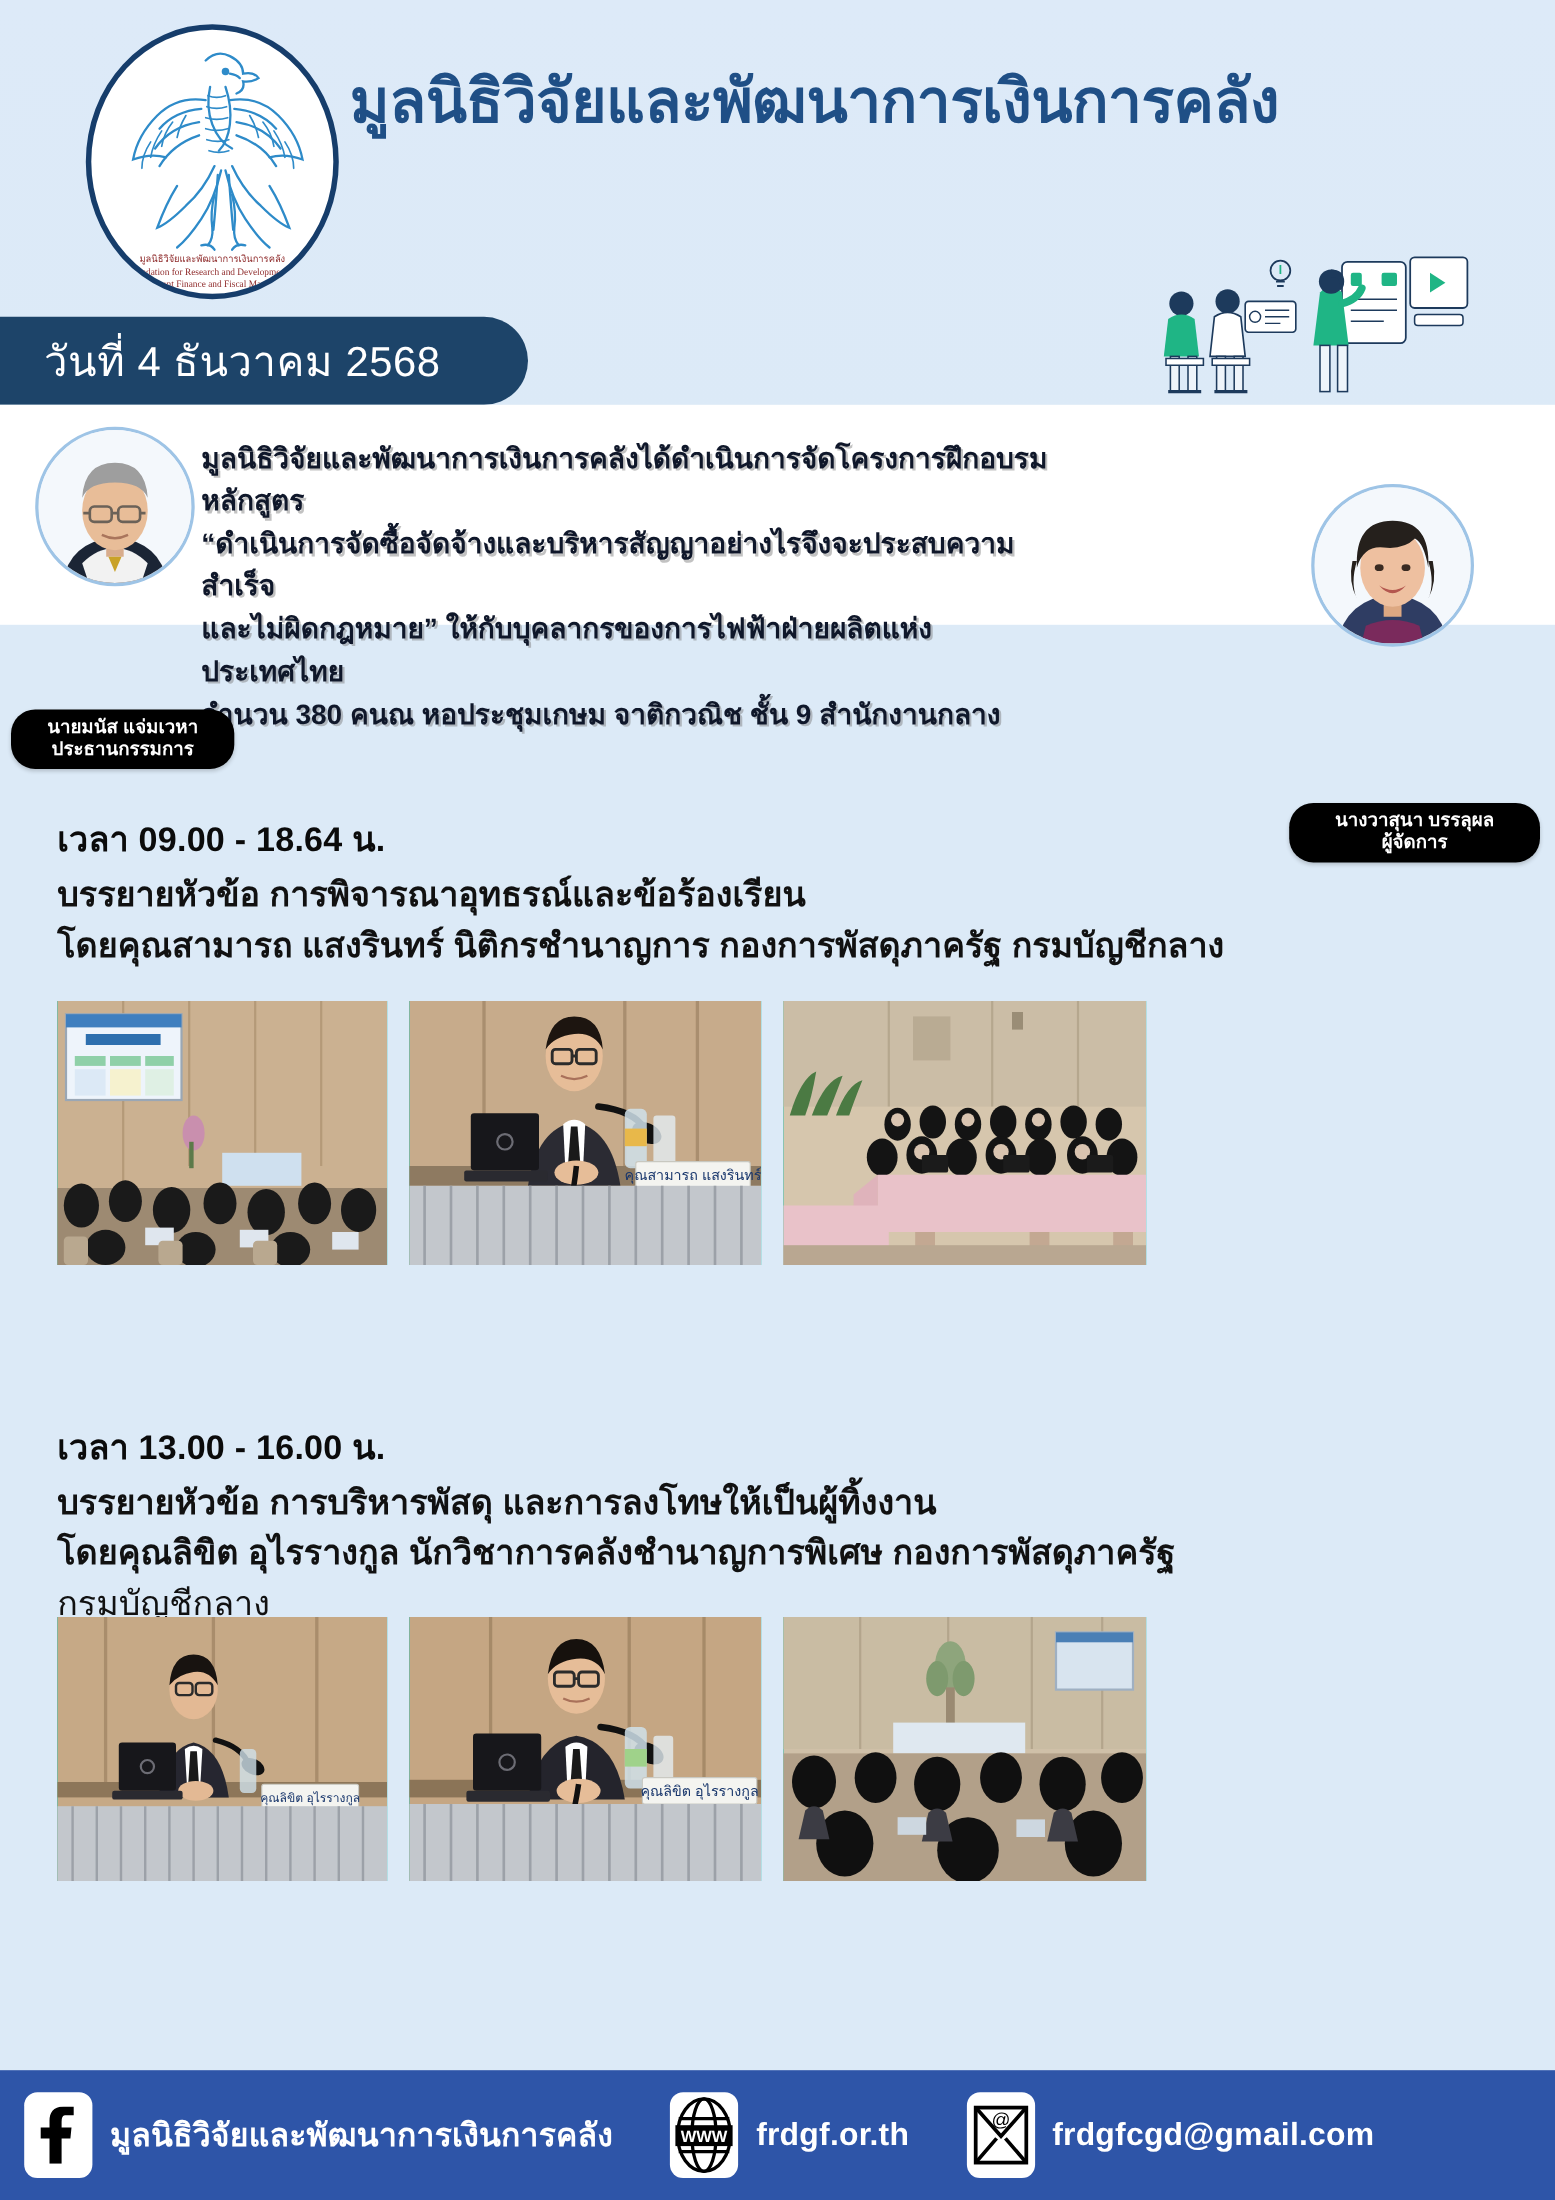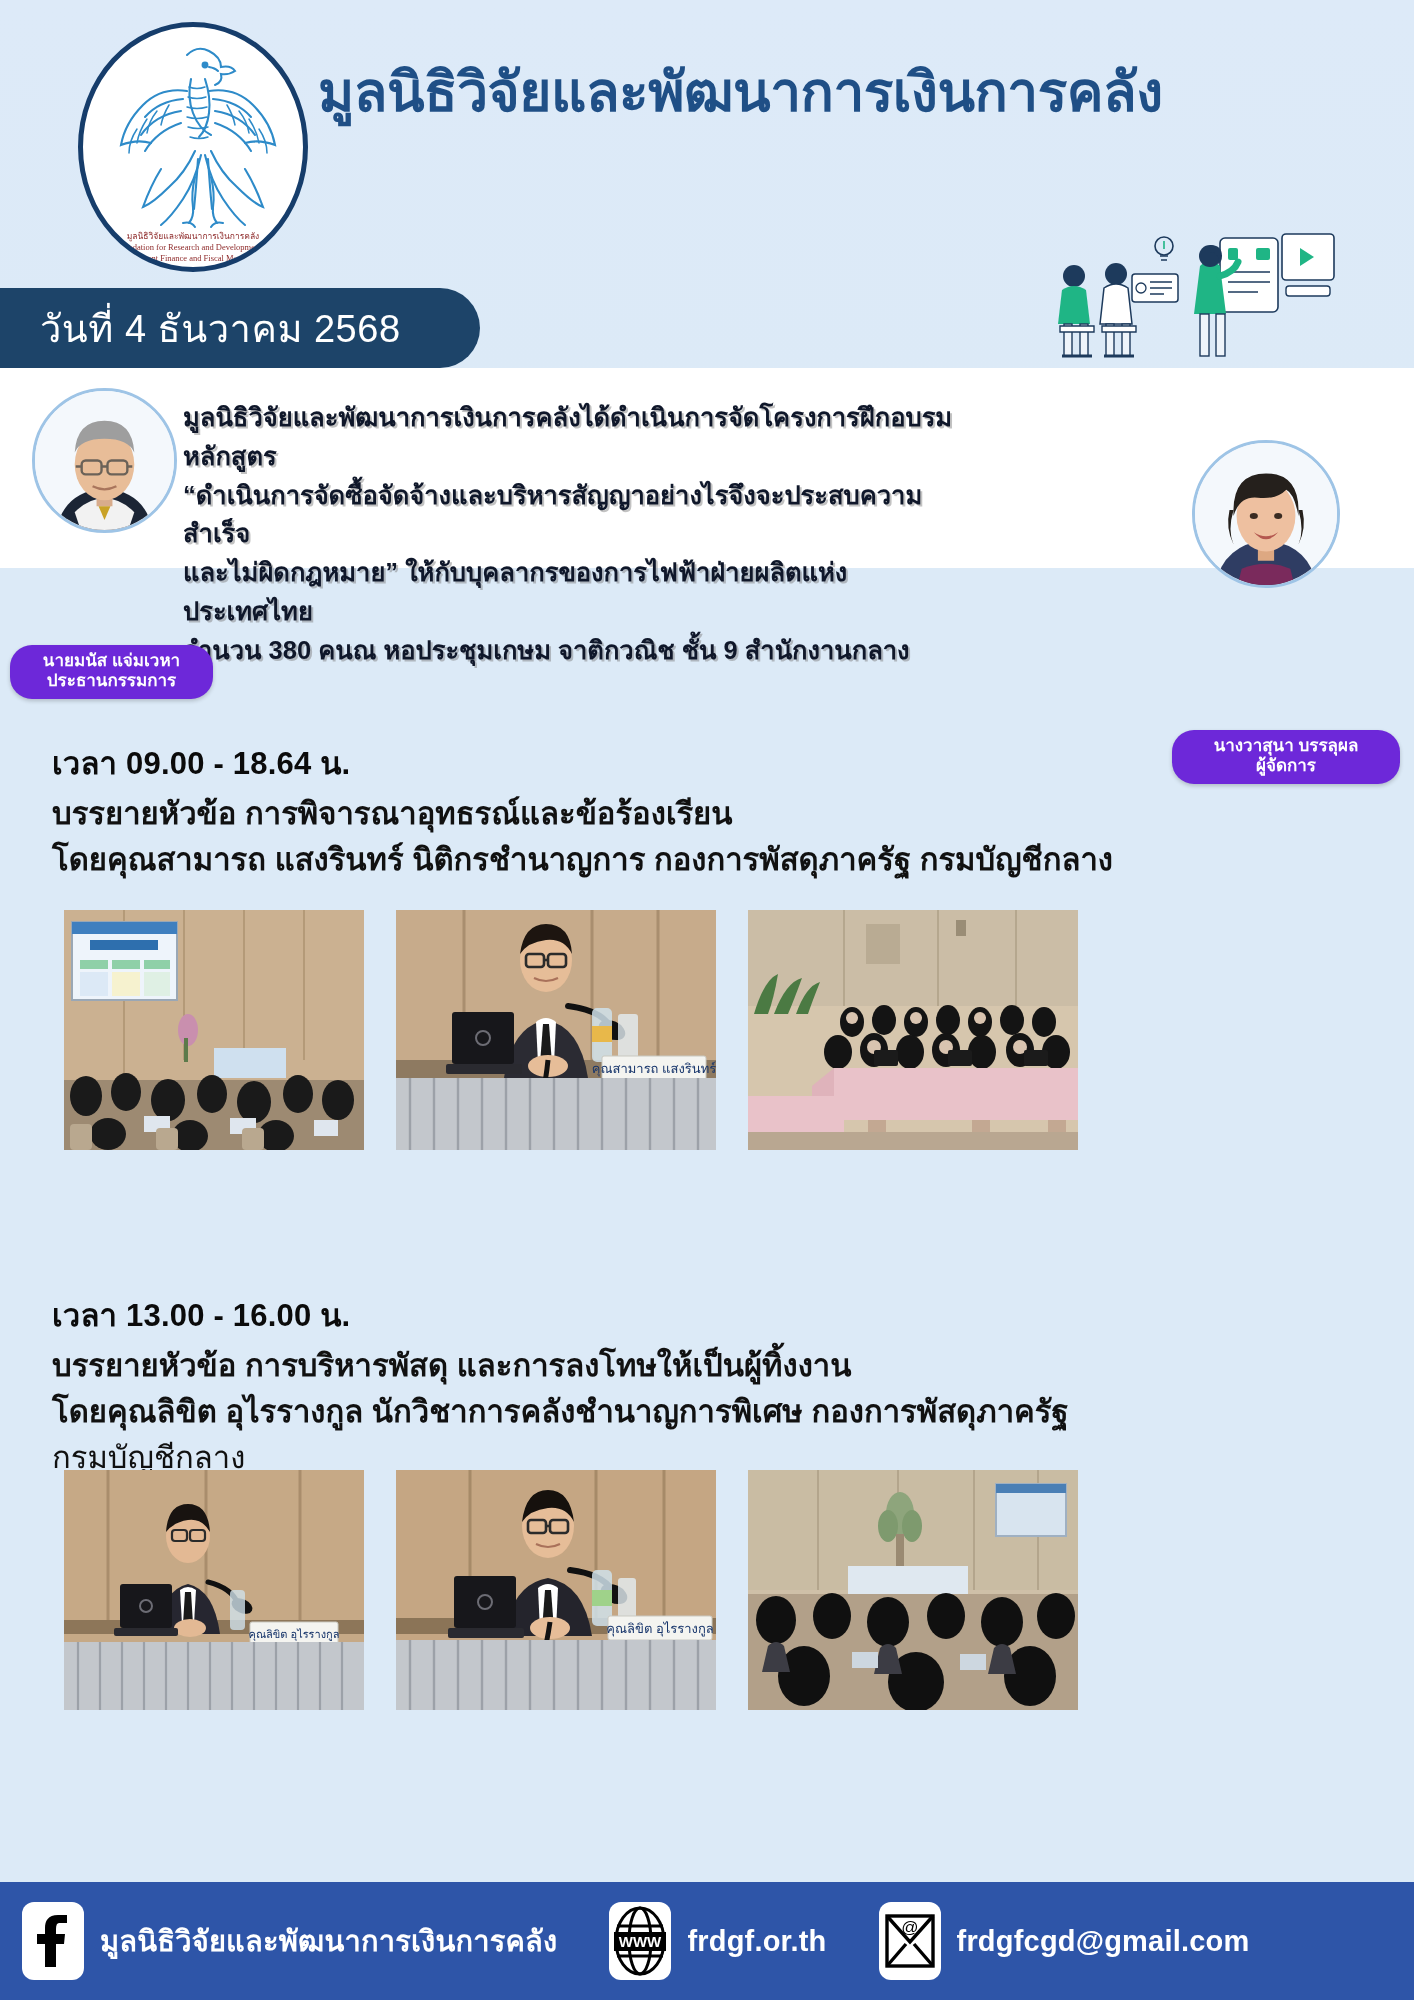--- a/index.html
+++ b/index.html
@@ -72,21 +72,21 @@
   
   .portrait{
     position:absolute;border-radius:50%;overflow:hidden;
     background:#f2f6fb;border:3px solid #9ec4e6;box-sizing:border-box;
   }
   .portrait.left{left:32px;top:388px;width:145px;height:145px;}
   .portrait.right{left:1192px;top:440px;width:148px;height:148px;}
   .portrait svg{display:block;width:100%;height:100%;}
 
   .name-badge{
-    position:absolute;background:#6d28d9;border-radius:22px;
+    position:absolute;background:#000000;border-radius:22px;
     color:#fff;text-align:center;padding:6px 14px 8px;
     font-size:17px;font-weight:700;line-height:1.18;
     box-shadow:0 2px 4px rgba(0,0,0,.2);
   }
   .name-badge.left{left:10px;top:645px;width:175px;}
   .name-badge.right{left:1172px;top:730px;width:200px;}
 
   
   .session{position:absolute;left:52px;width:1320px;}
   .session .time{
@@ -100,21 +100,21 @@
   .session .row span.light{font-weight:700;}
   .session-1{top:738px;}
   .session-2{top:1290px;}
 
   
   .photos{position:absolute;left:52px;width:1310px;display:flex;gap:20px;}
   .photos-1{top:910px;}
   .photos-2{top:1470px;}
   .photo{
     width:300px;height:240px;overflow:hidden;position:relative;
-    background:#14b8a6;flex:0 0 auto;margin-left:12px;
+    background:#14b8a6;flex:0 0 auto;
   }
   .photo.wide{width:320px;}
   .photo.w3{width:330px;}
   .photo svg{display:block;width:100%;height:100%;}
 
   
   .footer{
     position:absolute;left:0;bottom:0;width:1414px;height:118px;
     background:#2e55a8;display:flex;align-items:center;
   }

